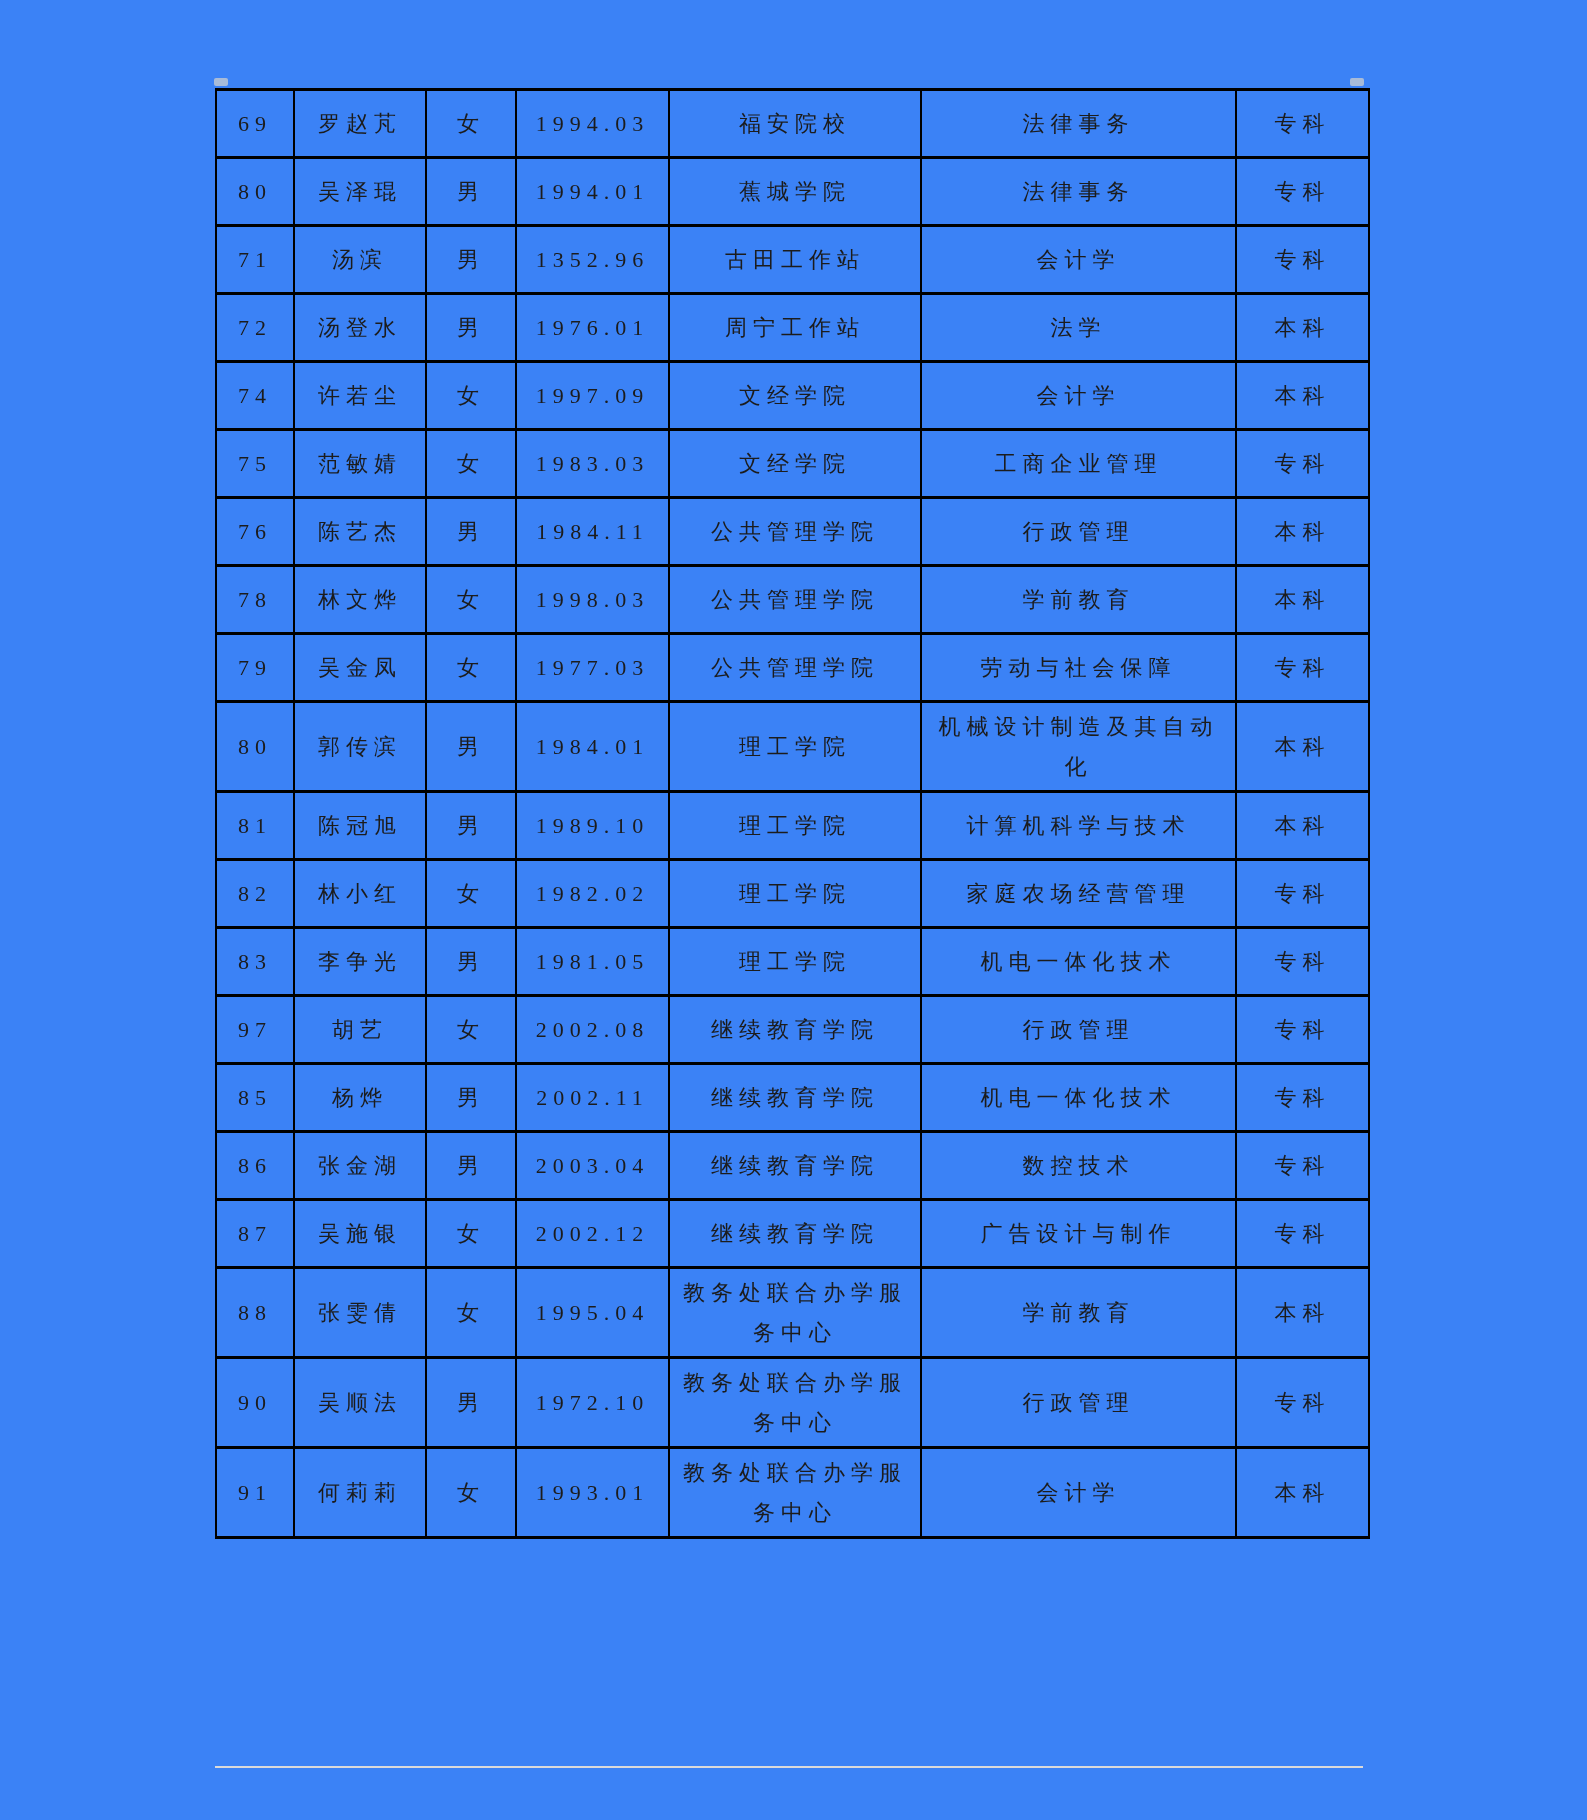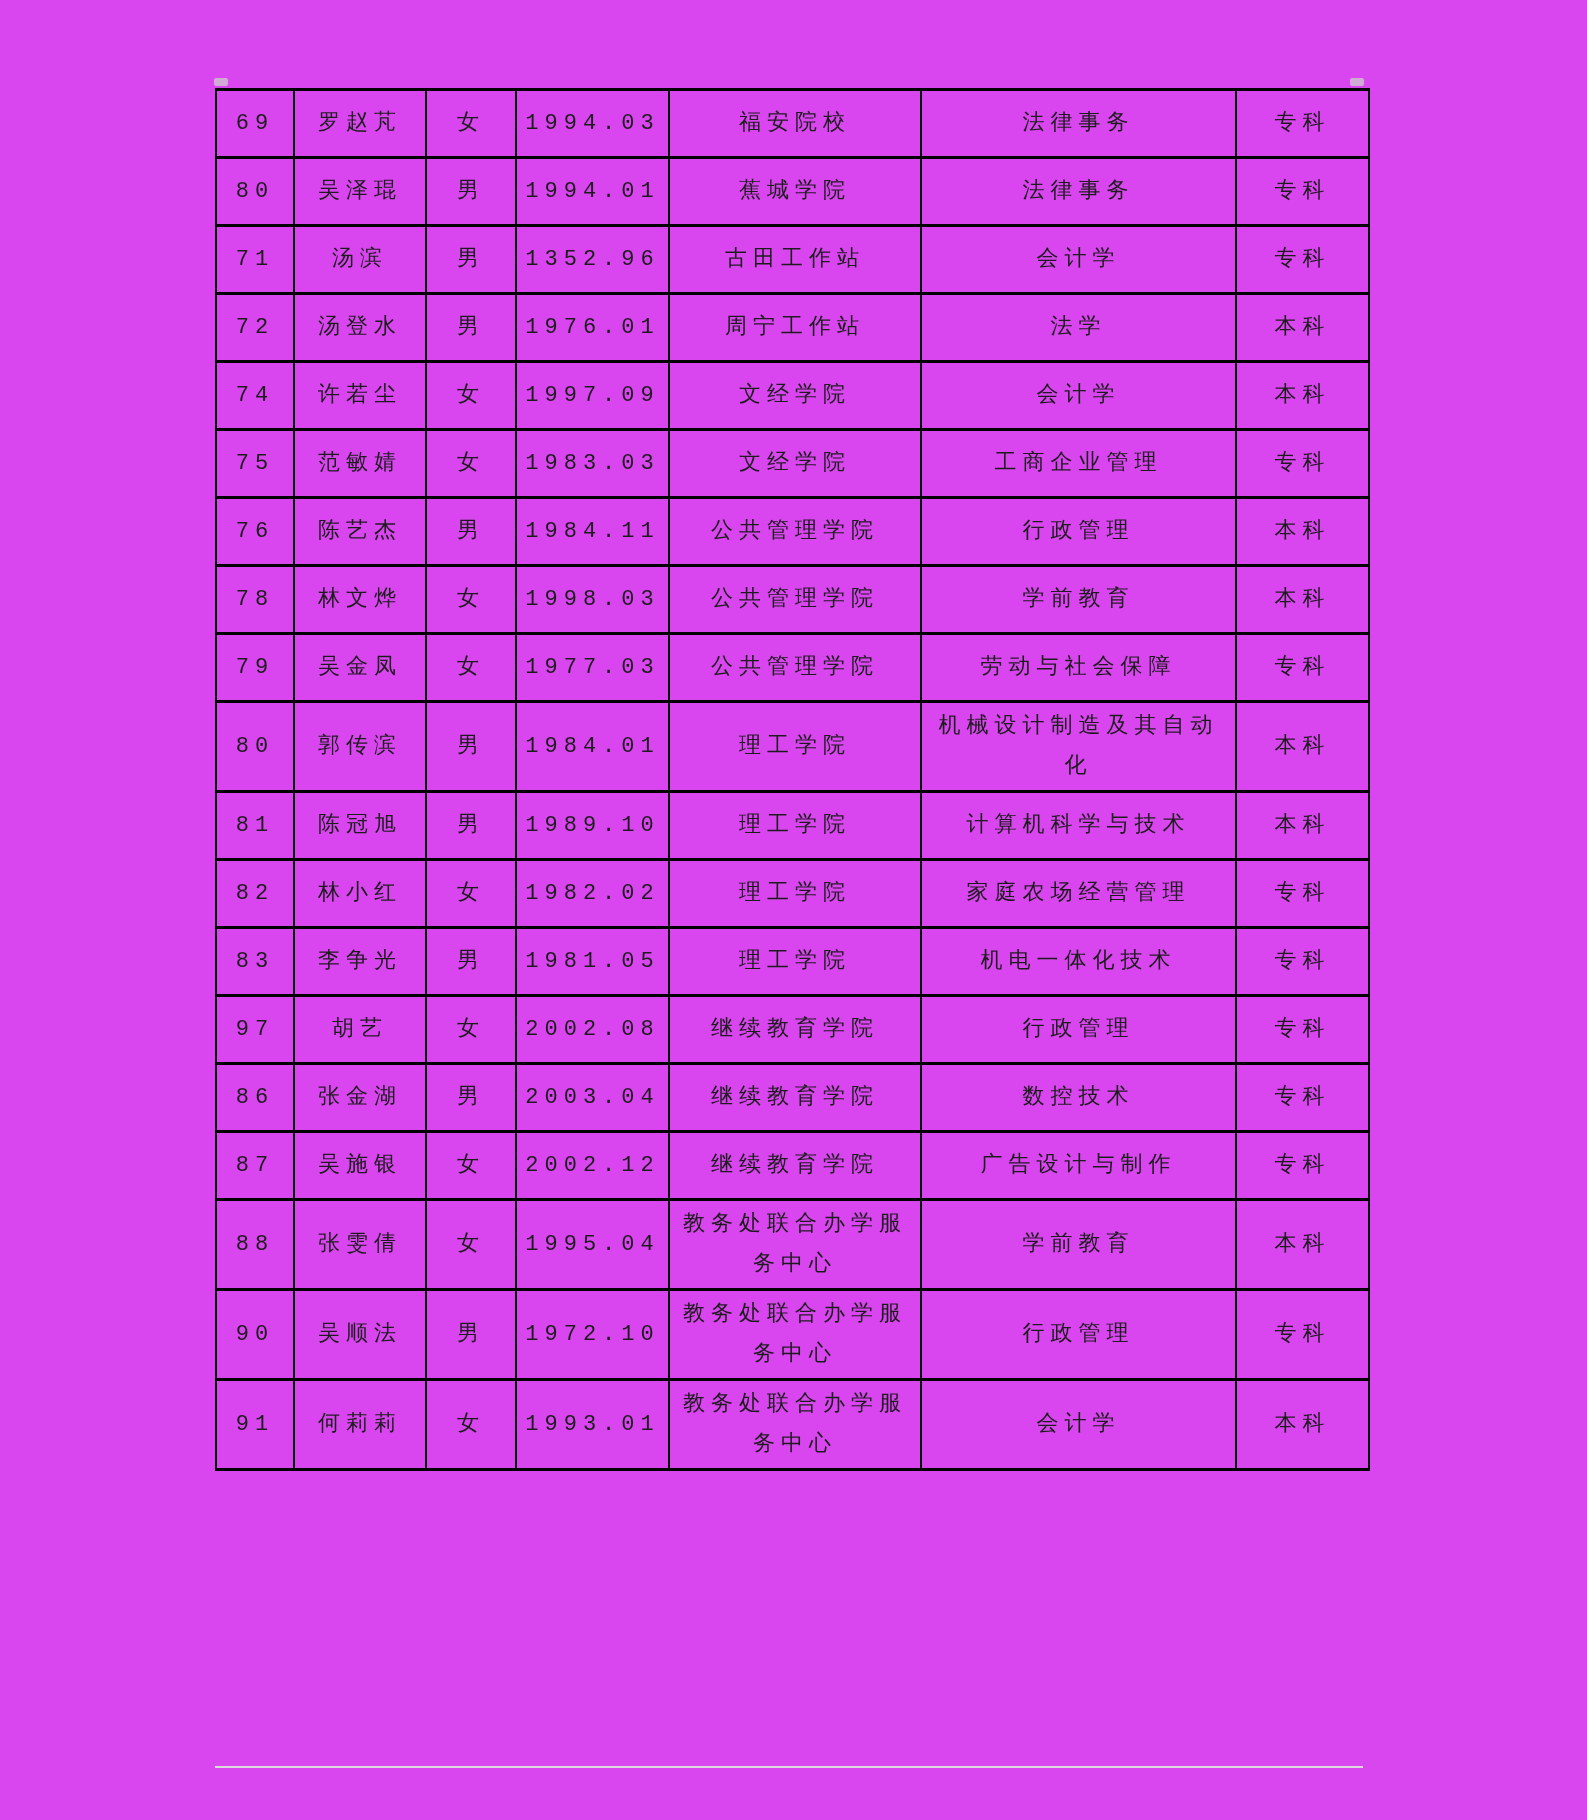--- a/index.html
+++ b/index.html
@@ -4,23 +4,23 @@
 <style>
   html, body {
     margin: 0;
     padding: 0;
     background: #ffffff;
   }
   .page {
     position: relative;
     width: 1587px;
     height: 1820px;
-    background: #d946ef;
+    background: #3b82f6;
     overflow: hidden;
-    font-family: Liberation Mono, monospace;
+    font-family: Liberation Serif, serif;
   }
   table.roster {
     position: absolute;
     left: 215px;
     top: 88px;
     border-collapse: collapse;
     table-layout: fixed;
   }
   table.roster td {
     border-left: 2px solid #000000;
@@ -199,20 +199,29 @@
         <tr class="row-regular">
           <td>97</td>
           <td>胡艺</td>
           <td>女</td>
           <td>2002.08</td>
           <td>继续教育学院</td>
           <td>行政管理</td>
           <td>专科</td>
         </tr>
         <tr class="row-regular">
+          <td>85</td>
+          <td>杨烨</td>
+          <td>男</td>
+          <td>2002.11</td>
+          <td>继续教育学院</td>
+          <td>机电一体化技术</td>
+          <td>专科</td>
+        </tr>
+        <tr class="row-regular">
           <td>86</td>
           <td>张金湖</td>
           <td>男</td>
           <td>2003.04</td>
           <td>继续教育学院</td>
           <td>数控技术</td>
           <td>专科</td>
         </tr>
         <tr class="row-regular">
           <td>87</td>

